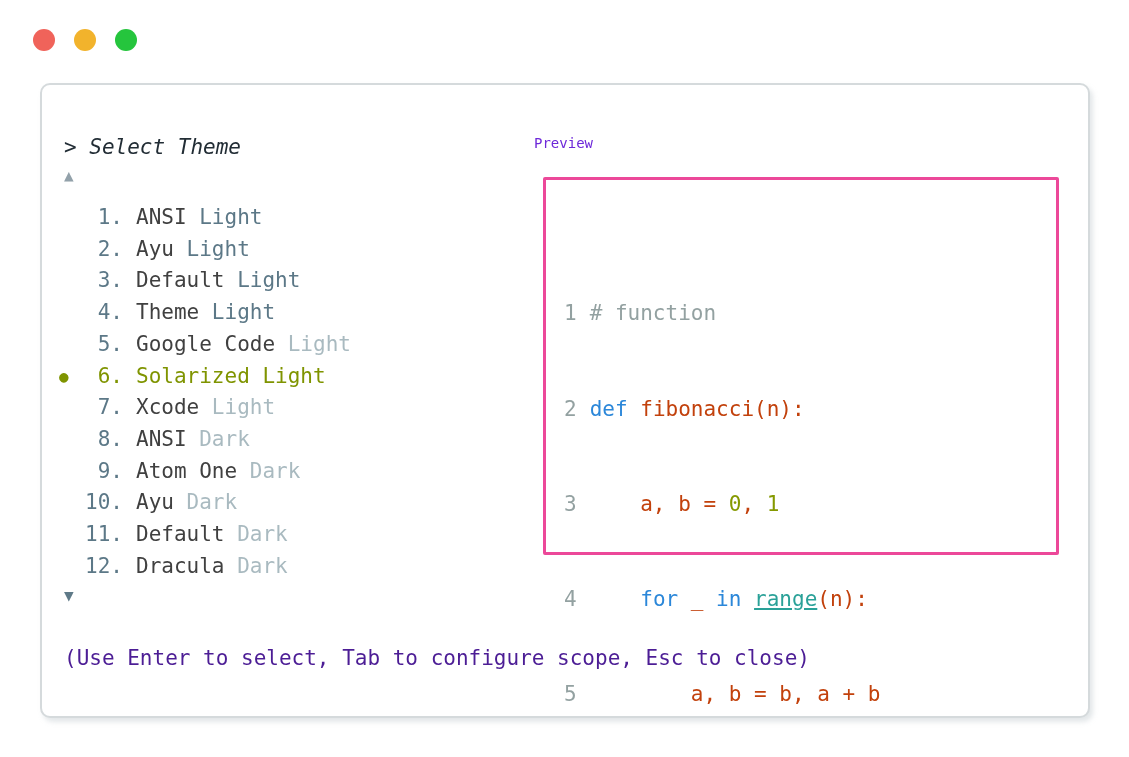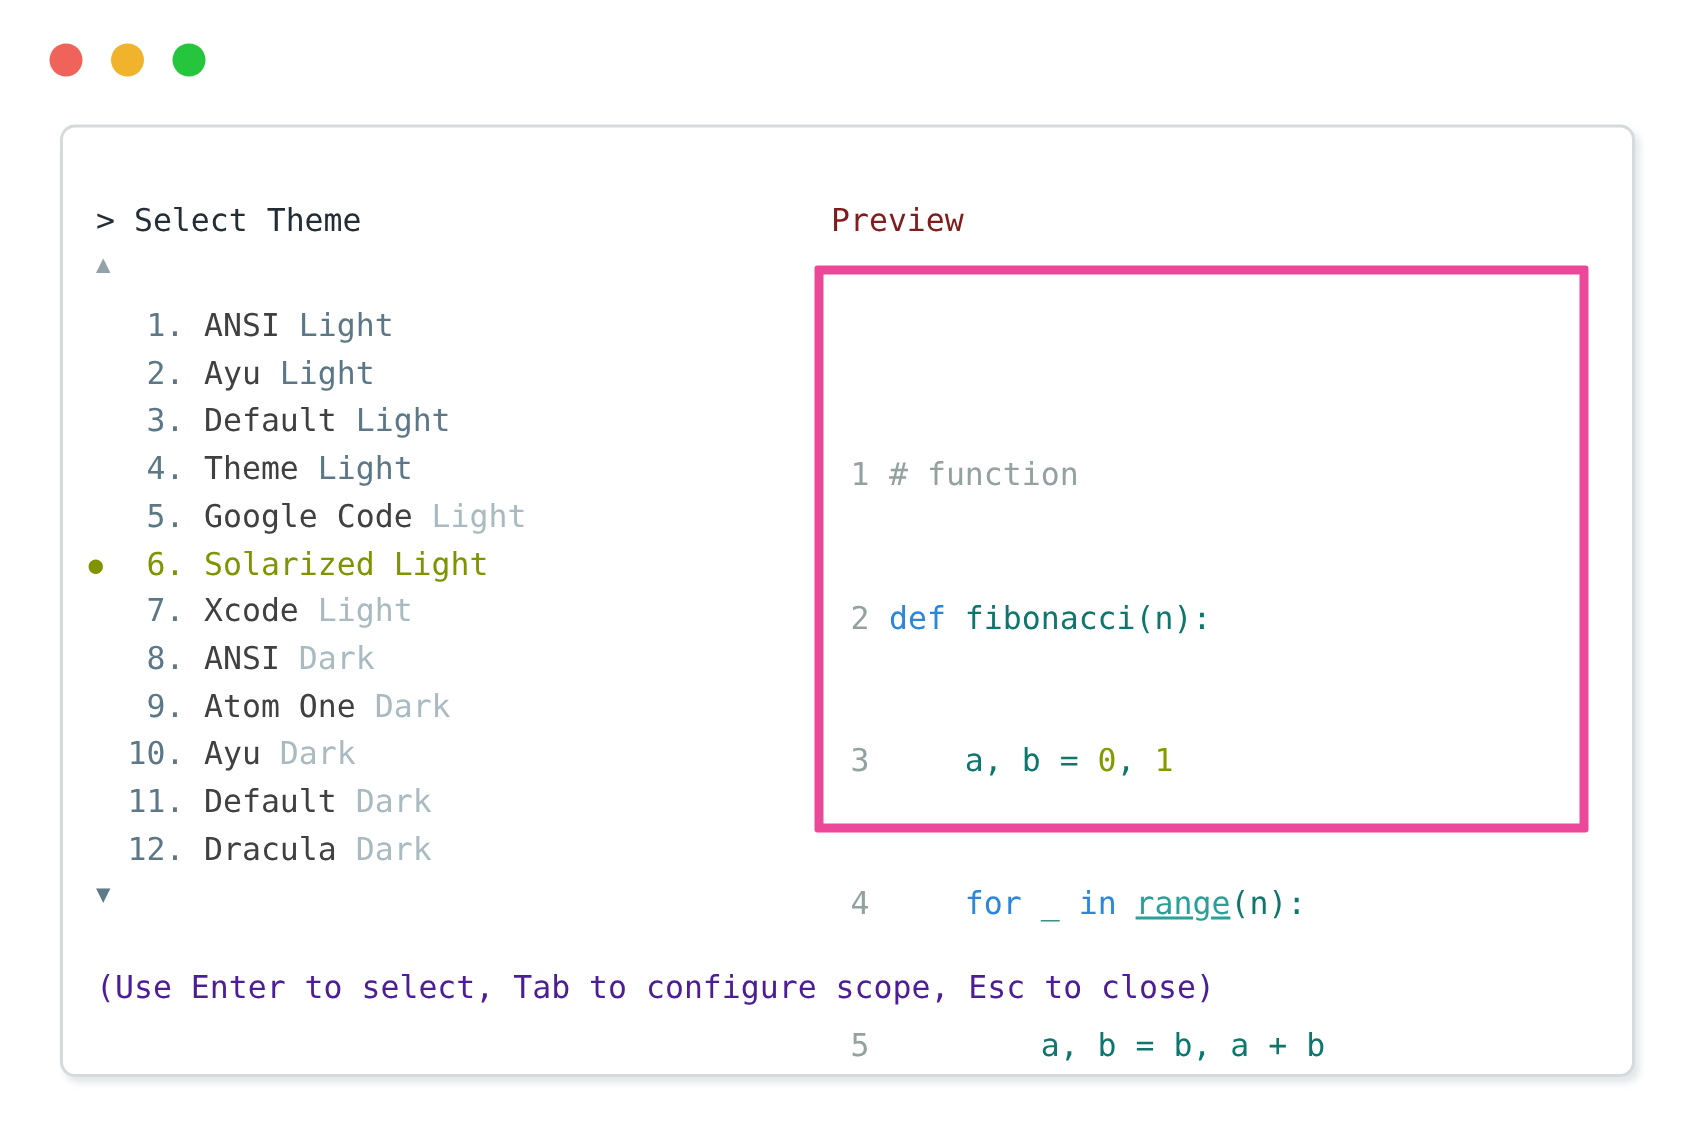--- a/index.html
+++ b/index.html
@@ -11,22 +11,22 @@
   .light { width:22px; height:22px; border-radius:50%; }
   .light.red    { background:#f0635a; }
   .light.yellow { background:#f2b32c; }
   .light.green  { background:#25c53d; }
 
   
   .panel { position:absolute; left:40px; top:83px; width:1050px; height:635px;
            background:#fff; border:2px solid #d5dadc; border-radius:10px;
            box-shadow:3px 4px 5px rgba(176,186,192,0.35); }
 
-  .title { position:absolute; left:22px; top:50px; font-size:21px; color:#222d35; white-space:pre; }
-  .preview-label { position:absolute; left:512px; top:50px; font-size:21px; color:#7f1d1d; }
+  .title { position:absolute; left:22px; top:50px; font-size:21px; color:#222d35; white-space:pre;font-style:italic; }
+  .preview-label { position:absolute; left:492px; top:50px; font-size:14px; color:#6d28d9; }
 
   .scroll-arrow { position:absolute; left:22px; font-size:16px; }
   .scroll-up   { top:81px;  color:#92a1aa; }
   .scroll-down { top:501px; color:#5f7a88; }
 
   
   .list { position:absolute; left:17px; top:117px; font-size:21px; line-height:31.7px; }
   .row { display:flex; white-space:pre; }
   .row .bullet { width:26px; color:#7f9400; font-size:16px; line-height:31.7px; }
   .row .num { width:38px; text-align:right; color:#5c7887; }
@@ -34,27 +34,27 @@
   .row .variant { color:#5c7887; white-space:pre; }
   .row .variant[data-dim="true"] { color:#a9bac0; }
   .row[data-selected="true"] .num,
   .row[data-selected="true"] .name,
   .row[data-selected="true"] .variant { color:#7f9400; }
 
   .hint { position:absolute; left:22px; top:561px; font-size:21px; color:#4c1d95; white-space:pre; }
 
   
   .preview-box { position:absolute; left:501px; top:92px; width:516px; height:378px;
-                 border:6px solid #ec4899; border-radius:2px; background:#fff; }
+                 border:3px solid #ec4899; border-radius:2px; background:#fff; }
   .code { position:absolute; left:18px; top:55px; font-size:21px; line-height:31.7px; white-space:pre; }
   .code-line { display:block; }
   .ln { color:#93a1a1; margin-right:13px; }
   [data-c="comment"] { color:#93a1a1; }
   [data-c="kw"]      { color:#2b87d9; }
-  [data-c="plain"]   { color:#0f766e; }
+  [data-c="plain"]   { color:#c2410c; }
   [data-c="num"]     { color:#859900; }
   [data-c="fn"]      { color:#2aa198;text-decoration:underline; }
 </style>
 </head>
 <body>
 
 <div class="traffic">
   <div class="light red"></div>
   <div class="light yellow"></div>
   <div class="light green"></div>

